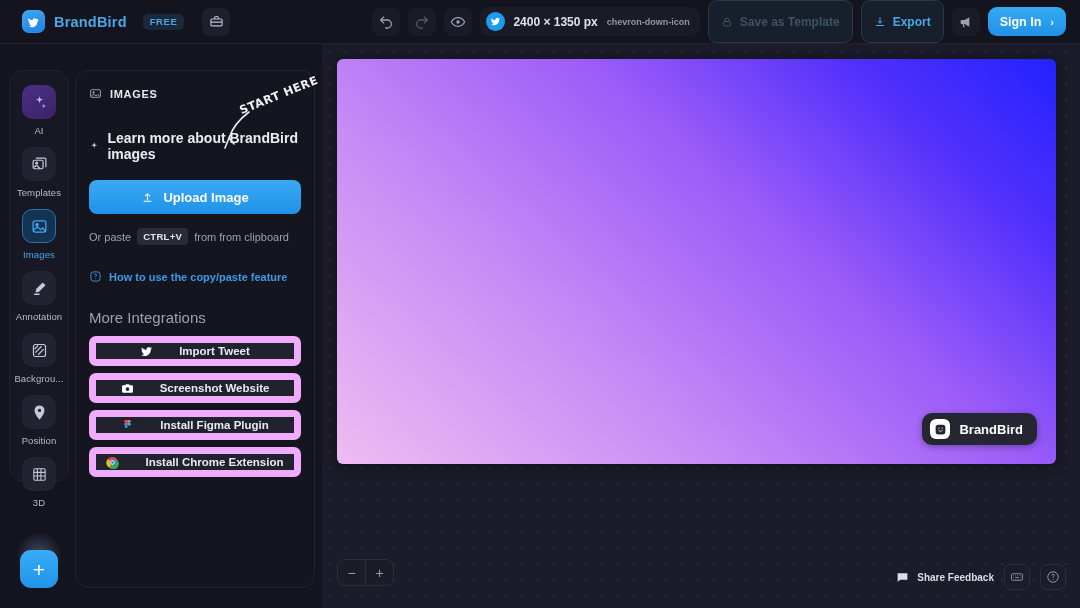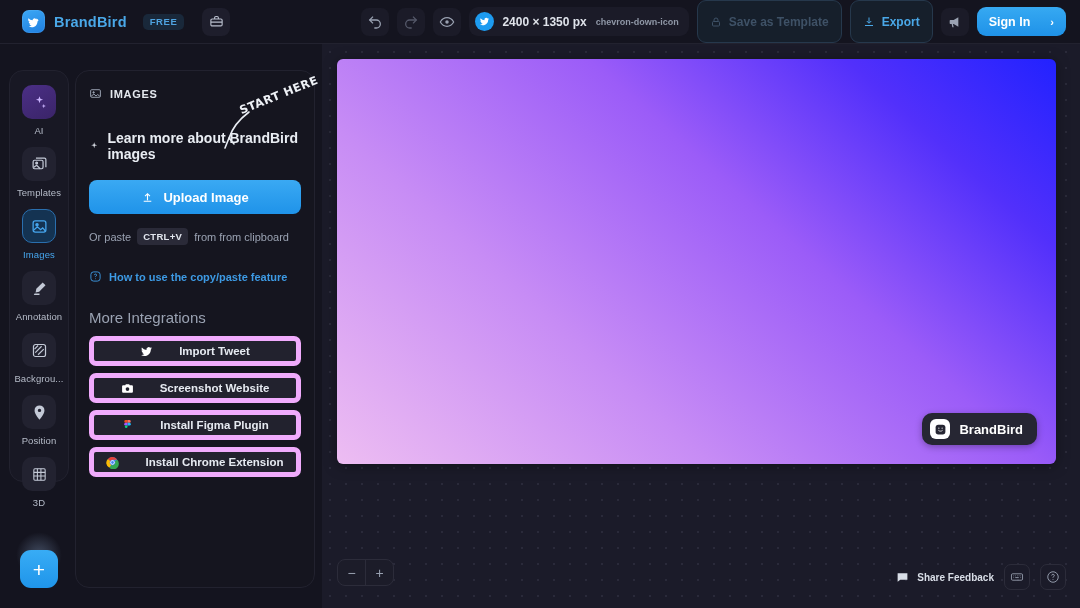--- a/index.html
+++ b/index.html
@@ -70,21 +70,21 @@
   }
   .btn-disabled { color: #3e5166; }
   .btn-disabled svg { width: 12px; height: 12px; stroke: #3e5166; fill: none; }
   .btn-export { color: #4aa8e8; }
   .btn-export svg { width: 12px; height: 12px; stroke: #4aa8e8; fill: none; }
 
   .btn-signin {
     height: 29px; border-radius: 9px;
     background: linear-gradient(180deg,#36a9f2,#1f92e8);
     color: #fff; font-size: 12.5px; font-weight: bold;
-    display: flex; align-items: center; gap: 20px; padding: 8px 12px;
+    display: flex; align-items: center; gap: 9px; padding: 8px 12px;
   }
   .btn-signin .arrow { font-size: 11px; }
 
   
   .rail {
     position: absolute; left: 9px; top: 70px; width: 60px; height: 412px;
     background: #181824; border: 1px solid #22222f;
     border-radius: 14px;
     display: flex; flex-direction: column; align-items: center; padding-top: 14px;
   }
@@ -162,21 +162,21 @@
 
   .howto {
     display: flex; align-items: center; gap: 7px; margin-top: 25px;
     color: #3d9ae4; font-size: 11px; font-weight: bold;
   }
   .howto svg { width: 13px; height: 13px; }
 
   .more-label { margin-top: 26px; margin-bottom: 10px; font-size: 15px; color: #9aa2b2; }
 
   .int-btn {
-    height: 30px; border-radius: 7px; background: #22222e; border: 5px solid #f0abfc;
+    height: 30px; border-radius: 7px; background: #22222e; border: 7px solid #f0abfc;
     display: flex; align-items: center; justify-content: center; gap: 26px;
     color: #e6eaf1; font-size: 11.5px; font-weight: bold; margin-bottom: 7px;
   }
   .int-btn svg { width: 13px; height: 13px; }
 
   
   .canvas-area {
     position: absolute; left: 322px; top: 44px; width: 758px; height: 564px;
     background-color: #1b1b29;
     background-image: radial-gradient(#2a2a3a 1px, transparent 1px);

